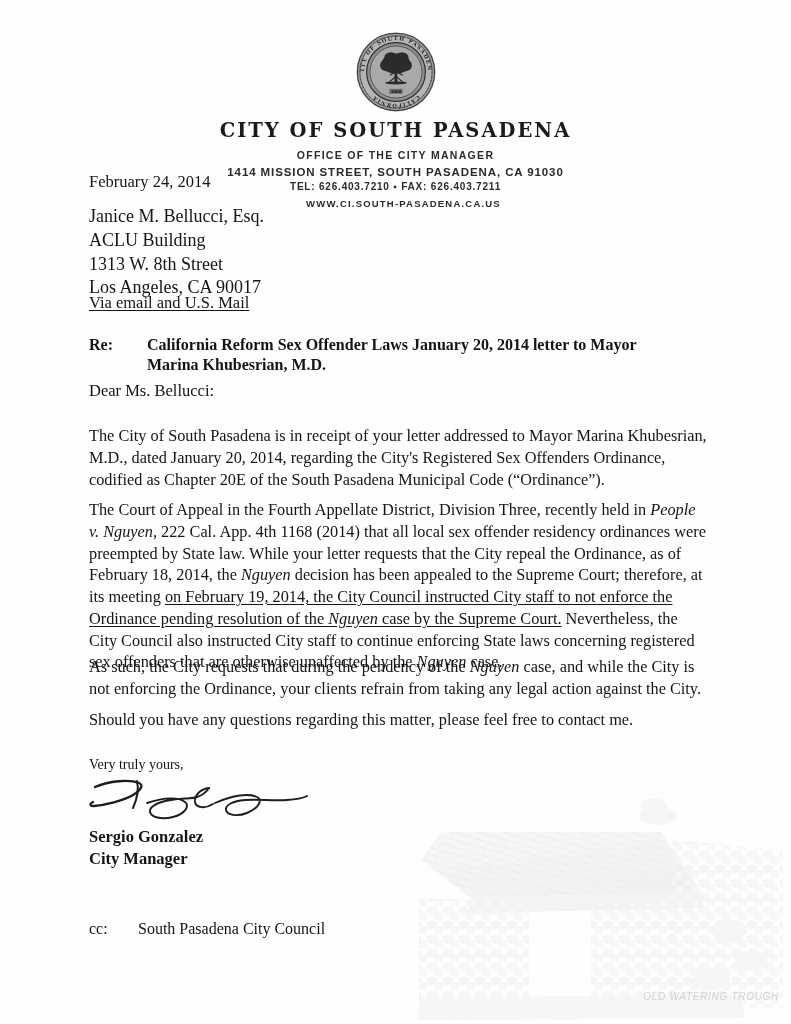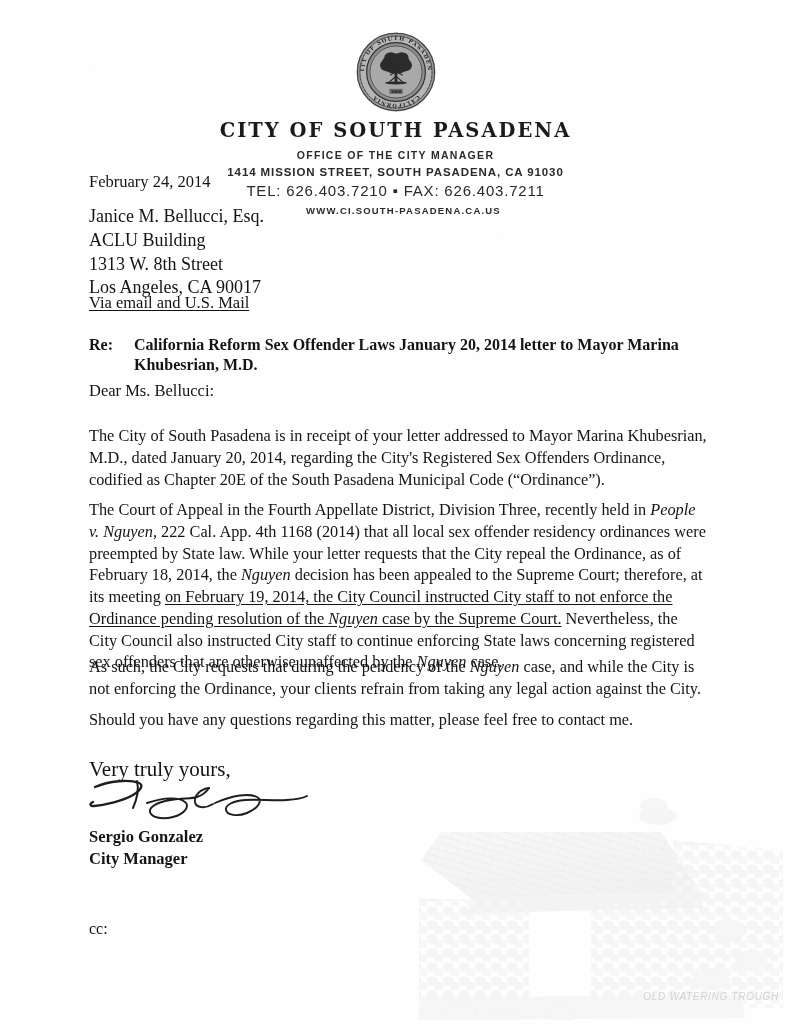--- a/index.html
+++ b/index.html
@@ -66,23 +66,23 @@
     font-size: 10.5px;
     letter-spacing: 1.3px;
     font-weight: bold;
   }
   .lh-addr {
     font-size: 11.5px;
     letter-spacing: 0.9px;
     font-weight: bold;
   }
   .lh-tel {
-    font-size: 15px;
+    font-size: 10px;
     letter-spacing: 0.8px;
-    font-weight: normal;
+    font-weight: bold;
   }
   .lh-web {
     font-size: 9.5px;
     letter-spacing: 1.2px;
     font-weight: bold;
     margin-top: 2px;
     padding-left: 16px;
   }
 
   
@@ -111,21 +111,21 @@
     text-decoration: underline;
     text-underline-offset: 2px;
   }
   .re-block {
     position: absolute;
     top: 335px;
     font-weight: bold;
     font-size: 16px;
     line-height: 1.28;
     display: flex;
-    gap: 0;
+    gap: 13px;
     width: 600px;
   }
   .re-label { width: 45px; flex: 0 0 45px; }
   .re-text { flex: 1 1 auto; }
 
   .salutation {
     position: absolute;
     top: 381px;
     font-size: 16.5px;
   }
@@ -140,21 +140,21 @@
   .p1 { top: 425px; }
   .p2 { top: 499px; }
   .p3 { top: 656px; }
   .p4 { top: 709px; }
   em { font-style: italic; }
   .ul { text-decoration: underline; text-underline-offset: 2px; }
 
   .closing {
     position: absolute;
     top: 757px;
-    font-size: 21px;
+    font-size: 14px;
   }
   .signature {
     position: absolute;
     top: 775px;
     left: -2px;
     width: 230px;
     height: 58px;
   }
   .signer {
     position: absolute;
@@ -338,17 +338,18 @@
     </svg>
 
     <div class="signer">
       <div>Sergio Gonzalez</div>
       <div>City Manager</div>
     </div>
 
     <div class="cc-block">
       <div class="cc-label">cc:</div>
       <div class="cc-names">
+        <div>South Pasadena City Council</div>
       </div>
     </div>
 
   </div>
 </div>
 
 </body></html>

